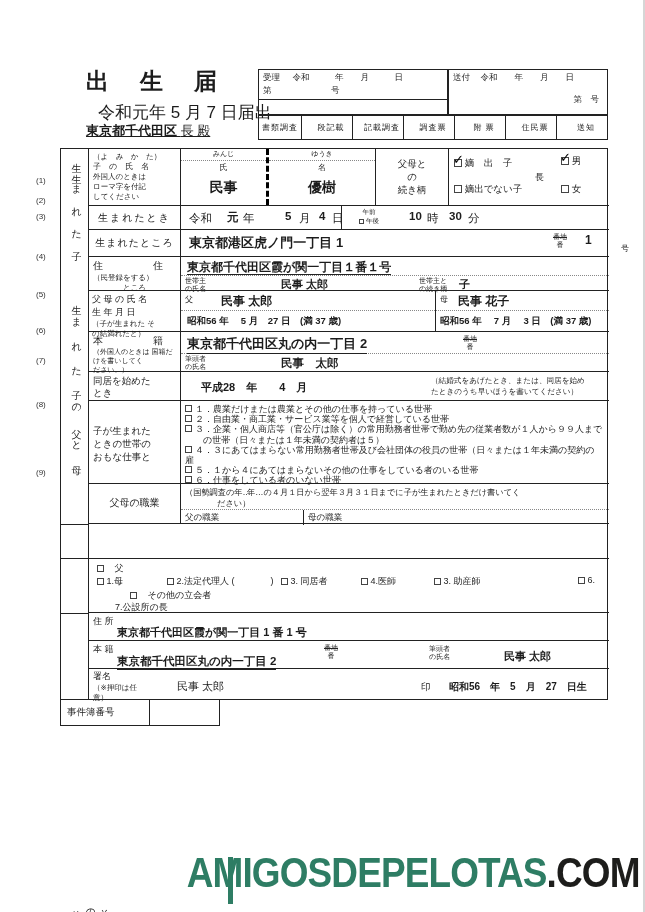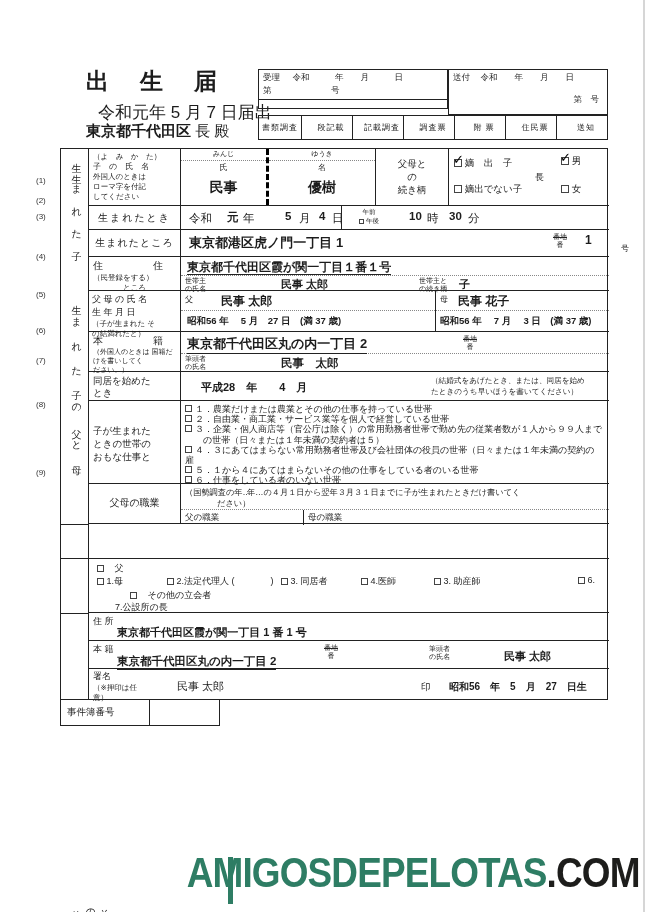--- a/index.html
+++ b/index.html
@@ -6,21 +6,21 @@
   .sheet{position:relative;width:645px;height:912px;background:#ffffff;overflow:hidden;
          font-family:"Liberation Sans","DejaVu Sans",sans-serif;color:#1c1c1c;}
   .abs{position:absolute;}
   .b{font-weight:700;}
   .sb{font-weight:600;}
   .ctr{text-align:center;}
   .edge{position:absolute;right:0;top:0;width:2px;height:912px;background:#d6d6d6;}
   
   .hdr-title{position:absolute;left:86px;top:66px;font-size:23px;font-weight:700;letter-spacing:4px;}
   .hdr-filed{position:absolute;left:98px;top:101px;font-size:17px;}
-  .hdr-addr{position:absolute;left:86px;top:122px;font-size:15px;}
+  .hdr-addr{position:absolute;left:86px;top:122px;font-size:13px;text-decoration:underline;}
   .obox{position:absolute;border:1px solid #222;box-sizing:border-box;font-size:8.5px;}
   .stamp-row{position:absolute;left:258px;top:115px;width:350px;height:25px;border:1px solid #222;
              box-sizing:border-box;display:flex;gap:8px;}
   .stamp{flex:1;border-right:1px solid #222;box-sizing:border-box;display:flex;align-items:center;
          justify-content:center;font-size:8px;letter-spacing:1px;}
   .stamp:last-child{border-right:none;}
   
   .mn{position:absolute;left:36px;font-size:8px;color:#333;}
   
   .tbl{position:absolute;left:60px;top:148px;width:548px;height:552px;border:1px solid #222;box-sizing:border-box;}
@@ -51,21 +51,21 @@
 <div class="sheet">
   <div class="edge"></div>
 
   <div class="hdr-title">出　生　届</div>
   <div class="hdr-filed">令和元年 5 月 7 日届出</div>
   <div class="hdr-addr">
     <span class="b">東京都千代田区</span>
     <span>長 殿</span>
   </div>
 
-  <div class="obox" style="left:258px;top:69px;width:190px;height:40px;">
+  <div class="obox" style="left:258px;top:69px;width:190px;height:46px;">
     <div style="height:30px;border-bottom:1px solid #222;box-sizing:border-box;padding:2px 4px;">
       <div>
         <span>受理</span>
         <span style="margin-left:10px;">令和　　　年　　月　　　日</span>
       </div>
       <div style="margin-top:1px;">第　　　　　　　号</div>
     </div>
     <div style="height:14px;"></div>
   </div>
 

